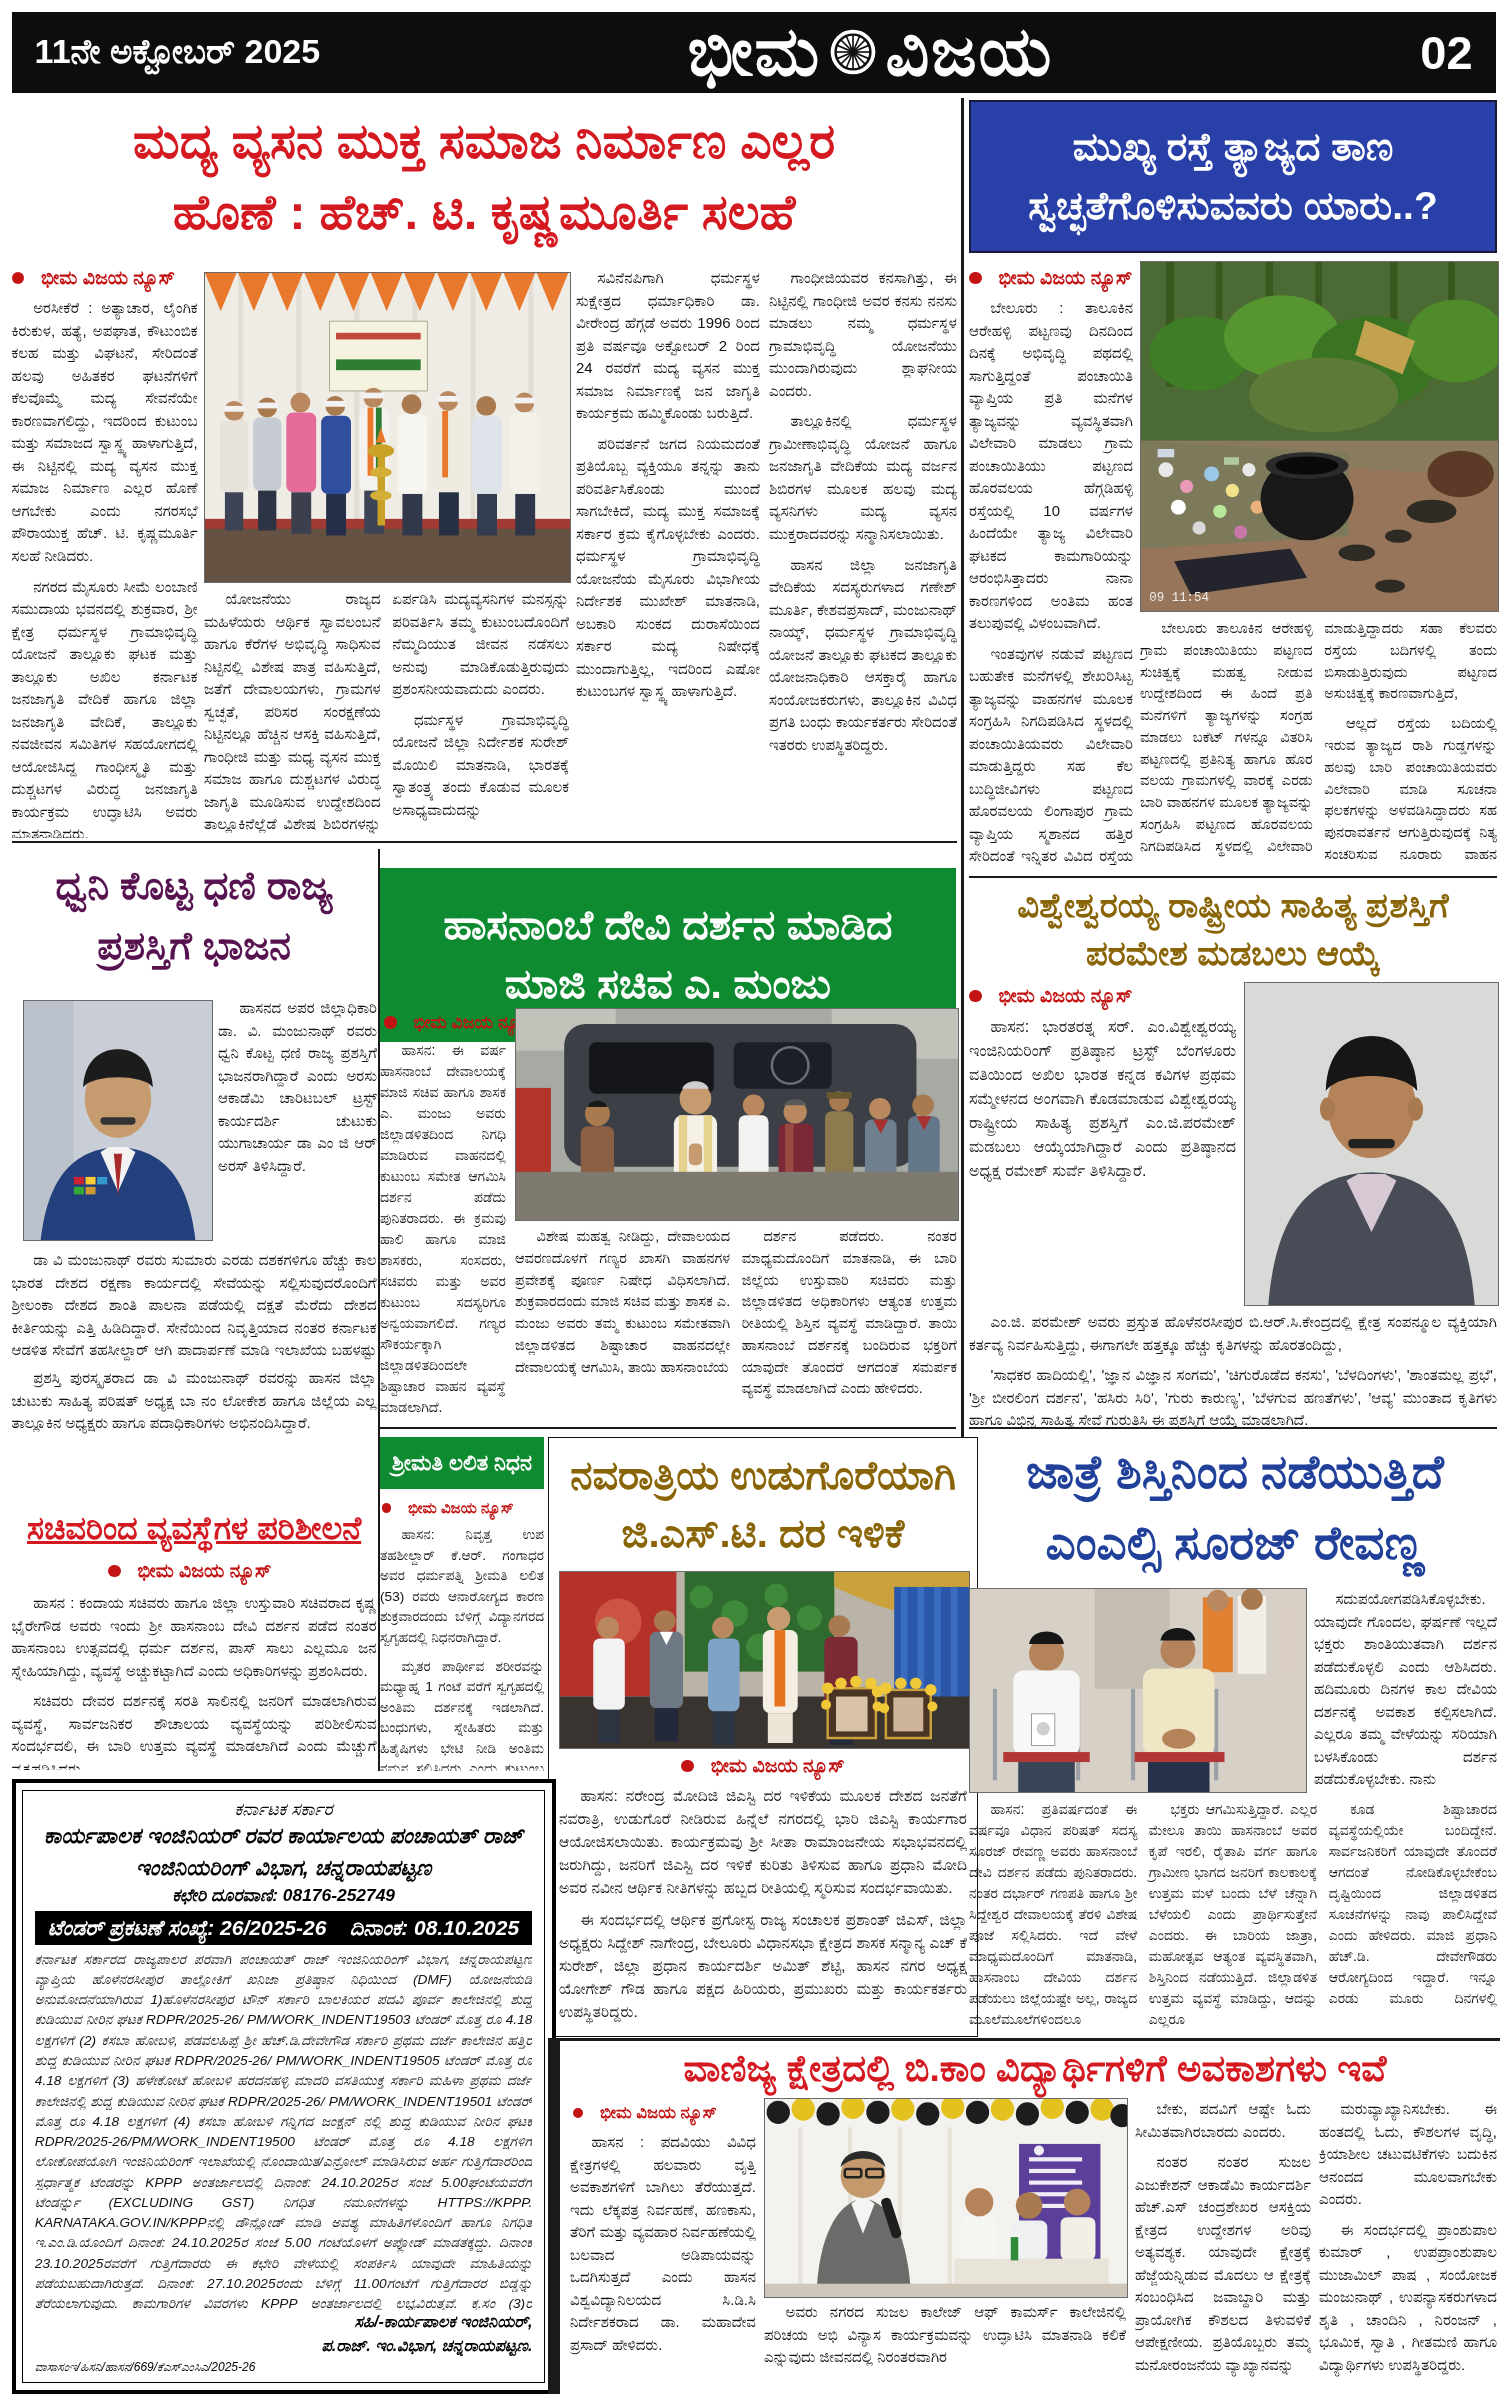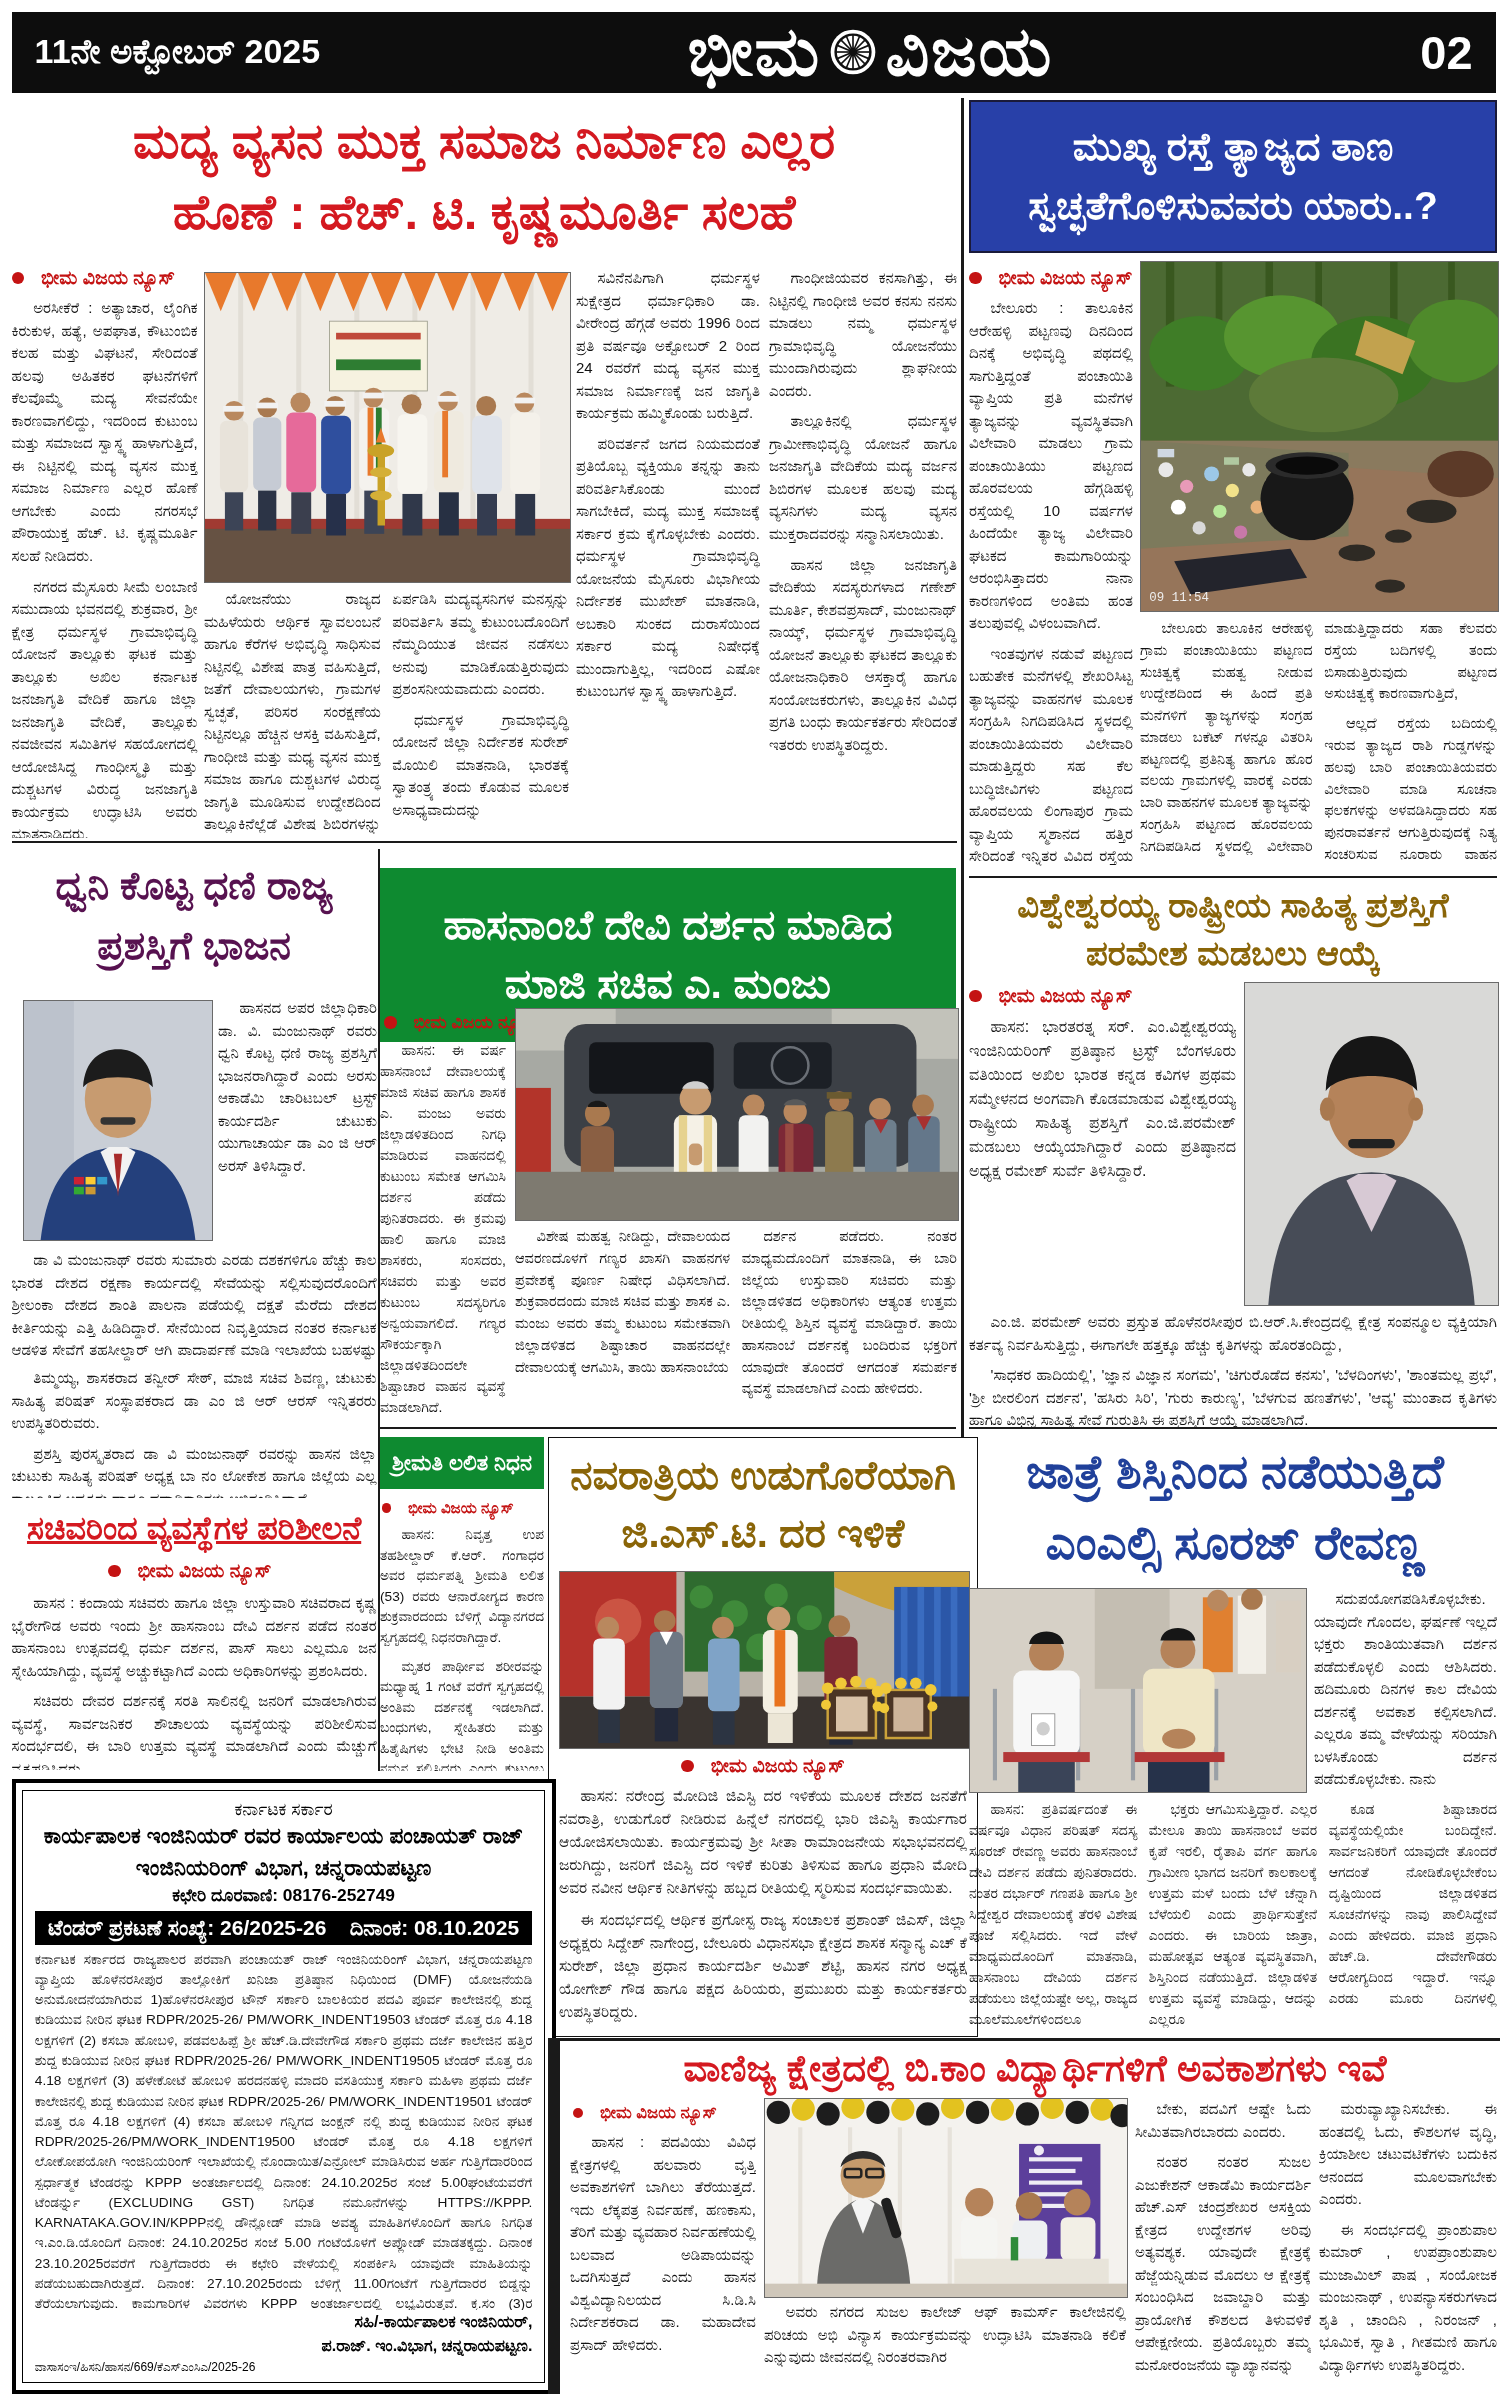--- a/index.html
+++ b/index.html
@@ -300,21 +300,20 @@
 
   <div class="abs just" style="left:218px;top:997px;width:159px;height:246px;font-size:15px;">
     <p>ಹಾಸನದ ಅಪರ ಜಿಲ್ಲಾಧಿಕಾರಿ ಡಾ. ವಿ. ಮಂಜುನಾಥ್ ರವರು ಧ್ವನಿ ಕೊಟ್ಟ ಧಣಿ ರಾಜ್ಯ ಪ್ರಶಸ್ತಿಗೆ ಭಾಜನರಾಗಿದ್ದಾರೆ ಎಂದು ಅರಸು ಆಕಾಡೆಮಿ ಚಾರಿಟಬಲ್ ಟ್ರಸ್ಟ್ ಕಾರ್ಯದರ್ಶಿ ಚುಟುಕು ಯುಗಾಚಾರ್ಯ ಡಾ ಎಂ ಜಿ ಆರ್ ಅರಸ್ ತಿಳಿಸಿದ್ದಾರೆ.</p>
   </div>
 
   <div class="abs just" style="left:11.6px;top:1249px;width:365px;height:113px;font-size:15px;">
     <p>ಡಾ ವಿ ಮಂಜುನಾಥ್ ರವರು ಸುಮಾರು ಎರಡು ದಶಕಗಳಿಗೂ ಹೆಚ್ಚು ಕಾಲ ಭಾರತ ದೇಶದ ರಕ್ಷಣಾ ಕಾರ್ಯದಲ್ಲಿ ಸೇವೆಯನ್ನು ಸಲ್ಲಿಸುವುದರೊಂದಿಗೆ ಶ್ರೀಲಂಕಾ ದೇಶದ ಶಾಂತಿ ಪಾಲನಾ ಪಡೆಯಲ್ಲಿ ದಕ್ಷತೆ ಮೆರೆದು ದೇಶದ ಕೀರ್ತಿಯನ್ನು ಎತ್ತಿ ಹಿಡಿದಿದ್ದಾರೆ. ಸೇನೆಯಿಂದ ನಿವೃತ್ತಿಯಾದ ನಂತರ ಕರ್ನಾಟಕ ಆಡಳಿತ ಸೇವೆಗೆ ತಹಸೀಲ್ದಾರ್ ಆಗಿ ಪಾದಾರ್ಪಣೆ ಮಾಡಿ ಇಲಾಖೆಯ ಬಹಳಷ್ಟು ಸ್ತರದಲ್ಲಿ ನಿಷ್ಠಾವಂತ ಸೇವೆಯನ್ನು ಸಲ್ಲಿಸಿರುವುದನ್ನು ಪ್ರಶಂಸಿಸಿದರು.</p>
   </div>
 
   <div class="abs just" style="left:11.6px;top:1367px;width:365px;height:131px;font-size:15px;">
-    <p>ತಿಮ್ಮಯ್ಯ, ಶಾಸಕರಾದ ತನ್ವೀರ್ ಸೇಠ್, ಮಾಜಿ ಸಚಿವ ಶಿವಣ್ಣ, ಚುಟುಕು ಸಾಹಿತ್ಯ ಪರಿಷತ್ ಸಂಸ್ಥಾಪಕರಾದ ಡಾ ಎಂ ಜಿ ಆರ್ ಆರಸ್ ಇನ್ನಿತರರು ಉಪಸ್ಥಿತರಿರುವರು.</p>
     <p>ಪ್ರಶಸ್ತಿ ಪುರಸ್ಕೃತರಾದ ಡಾ ವಿ ಮಂಜುನಾಥ್ ರವರನ್ನು ಹಾಸನ ಜಿಲ್ಲಾ ಚುಟುಕು ಸಾಹಿತ್ಯ ಪರಿಷತ್ ಅಧ್ಯಕ್ಷ ಬಾ ನಂ ಲೋಕೇಶ ಹಾಗೂ ಜಿಲ್ಲೆಯ ಎಲ್ಲ ತಾಲ್ಲೂಕಿನ ಅಧ್ಯಕ್ಷರು ಹಾಗೂ ಪದಾಧಿಕಾರಿಗಳು ಅಭಿನಂದಿಸಿದ್ದಾರೆ.</p>
   </div>
 
   <div class="abs rule" style="left:378px;top:849px;width:1.7px;height:922px;"></div>
 
   <div class="abs hl" style="left:11.6px;top:1510px;width:365px;color:var(--headline-red);font-size:32px;text-decoration:underline;">ಸಚಿವರಿಂದ ವ್ಯವಸ್ಥೆಗಳ ಪರಿಶೀಲನೆ</div>
   <div class="abs byline" style="left:108px;top:1560px;">
       <span class="dot"></span>
       <span>ಭೀಮ ವಿಜಯ ನ್ಯೂಸ್</span>
     </div>
@@ -577,21 +576,21 @@
   </div>
   <div class="abs just" style="left:1314px;top:1588px;width:183px;height:203px;font-size:15px;">
     <p>ಸದುಪಯೋಗಪಡಿಸಿಕೊಳ್ಳಬೇಕು. ಯಾವುದೇ ಗೊಂದಲ, ಘರ್ಷಣೆ ಇಲ್ಲದೆ ಭಕ್ತರು ಶಾಂತಿಯುತವಾಗಿ ದರ್ಶನ ಪಡೆದುಕೊಳ್ಳಲಿ ಎಂದು ಆಶಿಸಿದರು. ಹದಿಮೂರು ದಿನಗಳ ಕಾಲ ದೇವಿಯ ದರ್ಶನಕ್ಕೆ ಅವಕಾಶ ಕಲ್ಪಿಸಲಾಗಿದೆ. ಎಲ್ಲರೂ ತಮ್ಮ ವೇಳೆಯನ್ನು ಸರಿಯಾಗಿ ಬಳಸಿಕೊಂಡು ದರ್ಶನ ಪಡೆದುಕೊಳ್ಳಬೇಕು. ನಾನು</p>
   </div>
   <div class="abs just cols3" style="left:969px;top:1799px;width:528px;height:233px;font-size:14px;">
     <p>ಹಾಸನ: ಪ್ರತಿವರ್ಷದಂತೆ ಈ ವರ್ಷವೂ ವಿಧಾನ ಪರಿಷತ್ ಸದಸ್ಯ ಸೂರಜ್ ರೇವಣ್ಣ ಅವರು ಹಾಸನಾಂಬೆ ದೇವಿ ದರ್ಶನ ಪಡೆದು ಪುನಿತರಾದರು. ನಂತರ ದರ್ಭಾರ್ ಗಣಪತಿ ಹಾಗೂ ಶ್ರೀ ಸಿದ್ದೇಶ್ವರ ದೇವಾಲಯಕ್ಕೆ ತೆರಳಿ ವಿಶೇಷ ಪೂಜೆ ಸಲ್ಲಿಸಿದರು. ಇದೆ ವೇಳೆ ಮಾಧ್ಯಮದೊಂದಿಗೆ ಮಾತನಾಡಿ, ಹಾಸನಾಂಬ ದೇವಿಯ ದರ್ಶನ ಪಡೆಯಲು ಜಿಲ್ಲೆಯಷ್ಟೇ ಅಲ್ಲ, ರಾಜ್ಯದ ಮೂಲೆಮೂಲೆಗಳಿಂದಲೂ</p>
     <p>ಭಕ್ತರು ಆಗಮಿಸುತ್ತಿದ್ದಾರೆ. ಎಲ್ಲರ ಮೇಲೂ ತಾಯಿ ಹಾಸನಾಂಬೆ ಅವರ ಕೃಪೆ ಇರಲಿ, ರೈತಾಪಿ ವರ್ಗ ಹಾಗೂ ಗ್ರಾಮೀಣ ಭಾಗದ ಜನರಿಗೆ ಕಾಲಕಾಲಕ್ಕೆ ಉತ್ತಮ ಮಳೆ ಬಂದು ಬೆಳೆ ಚೆನ್ನಾಗಿ ಬೆಳೆಯಲಿ ಎಂದು ಪ್ರಾರ್ಥಿಸುತ್ತೇನೆ ಎಂದರು. ಈ ಬಾರಿಯ ಜಾತ್ರಾ, ಮಹೋತ್ಸವ ಆತ್ಯಂತ ವ್ಯವಸ್ಥಿತವಾಗಿ, ಶಿಸ್ತಿನಿಂದ ನಡೆಯುತ್ತಿದೆ. ಜಿಲ್ಲಾಡಳಿತ ಉತ್ತಮ ವ್ಯವಸ್ಥೆ ಮಾಡಿದ್ದು, ಆದನ್ನು ಎಲ್ಲರೂ</p>
     <p>ಕೂಡ ಶಿಷ್ಟಾಚಾರದ ವ್ಯವಸ್ಥೆಯಲ್ಲಿಯೇ ಬಂದಿದ್ದೇನೆ. ಸಾರ್ವಜನಿಕರಿಗೆ ಯಾವುದೇ ತೊಂದರೆ ಆಗದಂತೆ ನೋಡಿಕೊಳ್ಳಬೇಕೆಂಬ ದೃಷ್ಟಿಯಿಂದ ಜಿಲ್ಲಾಡಳಿತದ ಸೂಚನೆಗಳನ್ನು ನಾವು ಪಾಲಿಸಿದ್ದೇವೆ ಎಂದು ಹೇಳಿದರು. ಮಾಜಿ ಪ್ರಧಾನಿ ಹೆಚ್.ಡಿ. ದೇವೇಗೌಡರು ಆರೋಗ್ಯದಿಂದ ಇದ್ದಾರೆ. ಇನ್ನೂ ಎರಡು ಮೂರು ದಿನಗಳಲ್ಲಿ ಆಸ್ಪತ್ರೆಯಿಂದ ಡಿಸ್ಚಾರ್ಜ್ ಆಗಲಿದ್ದಾರೆ ಎಂದು ತಿಳಿಸಿದರು.</p>
   </div>
 
-  <div class="abs tender" style="left:11.6px;top:1779px;width:544px;height:615px;">
+  <div class="abs tender" style="left:11.6px;top:1779px;width:544px;height:615px;font-style:italic;">
     <div class="tender-inner">
       <div style="text-align:center;font-size:17.4px;">ಕರ್ನಾಟಕ ಸರ್ಕಾರ</div>
       <div style="text-align:center;font-size:21.6px;font-weight:bold;line-height:1.5;">
         <div>ಕಾರ್ಯಪಾಲಕ ಇಂಜಿನಿಯರ್ ರವರ ಕಾರ್ಯಾಲಯ ಪಂಚಾಯತ್ ರಾಜ್</div>
         <div>ಇಂಜಿನಿಯರಿಂಗ್ ವಿಭಾಗ, ಚನ್ನರಾಯಪಟ್ಟಣ</div>
       </div>
       <div style="text-align:center;font-size:17.4px;font-weight:bold;">ಕಛೇರಿ ದೂರವಾಣಿ: 08176-252749</div>
       <div class="tender-bar">
         <span>ಟೆಂಡರ್ ಪ್ರಕಟಣೆ ಸಂಖ್ಯೆ: 26/2025-26</span>
         <span>ದಿನಾಂಕ: 08.10.2025</span>

